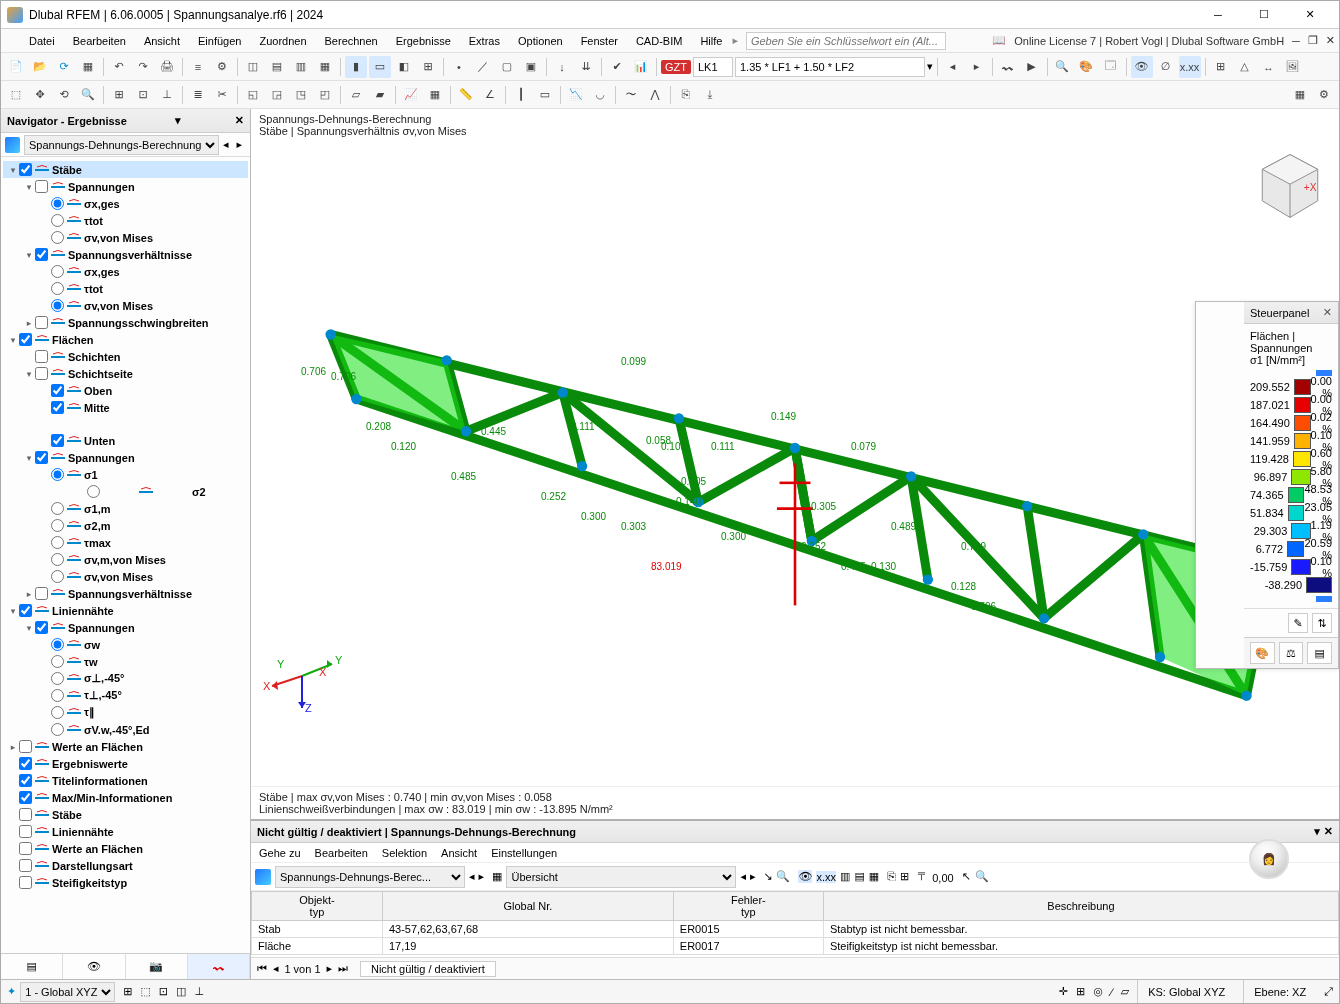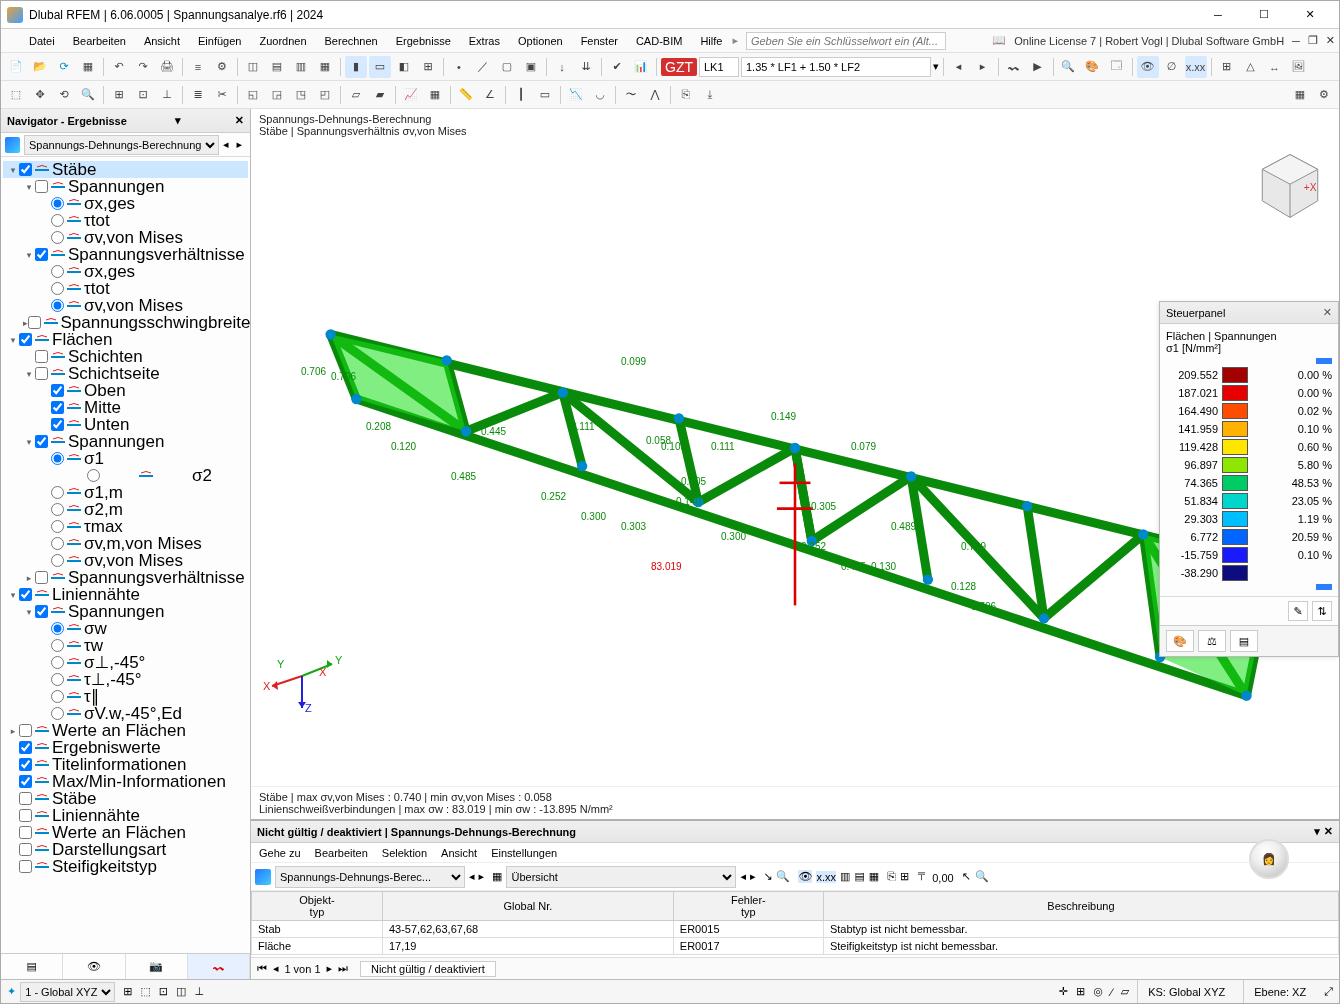--- a/index.html
+++ b/index.html
@@ -8,45 +8,45 @@
 .titlebar .app-icon { width: 16px; height: 16px; background: linear-gradient(135deg,#e6a23c,#409eff); border-radius: 3px; margin-right: 6px; }
 .titlebar .title { flex: 1; font-size: 12px; }
 .titlebar .winbtn { width: 46px; height: 28px; display: flex; align-items: center; justify-content: center; cursor: pointer; }
 .menubar { height: 24px; display: flex; align-items: center; padding: 0 4px; gap: 2px; border-bottom: 1px solid #e0e0e0; background: #fafafa; }
 .menubar .menu-item { padding: 3px 8px; cursor: pointer; border-radius: 2px; }
 .menubar .search { margin-left: 6px; width: 200px; height: 18px; border: 1px solid #ccc; padding: 0 4px; color: #888; font-style: italic; }
 .menubar .right { margin-left: auto; display: flex; gap: 8px; align-items: center; color: #333; }
 .toolbar { height: 28px; display: flex; align-items: center; padding: 0 4px; gap: 2px; border-bottom: 1px solid #e0e0e0; background: #f8f8f8; }
 .toolbar .tbtn { width: 22px; height: 22px; display: flex; align-items: center; justify-content: center; border-radius: 2px; cursor: pointer; color: #444; }
 .toolbar .sep { width: 1px; height: 18px; background: #ccc; margin: 0 2px; }
-.toolbar .badge { background: #d32f2f; color: #fff; padding: 1px 4px; font-size: 14px; border-radius: 2px; }
+.toolbar .badge { background: #d32f2f; color: #fff; padding: 1px 4px; font-size: 11px; border-radius: 2px; }
 .toolbar input[type=text] { height: 20px; border: 1px solid #ccc; padding: 0 4px; }
 .main { flex: 1; display: flex; overflow: hidden; }
 .navigator { width: 250px; border-right: 1px solid #bbb; display: flex; flex-direction: column; background: #fdfdfd; }
 .nav-header { height: 24px; background: linear-gradient(#f0f0f0,#e8e8e8); border-bottom: 1px solid #ccc; display: flex; align-items: center; padding: 0 6px; font-weight: 600; }
 .nav-header .x { margin-left: auto; cursor: pointer; }
 .nav-combo { height: 24px; border-bottom: 1px solid #ddd; display: flex; align-items: center; padding: 0 4px; }
 .nav-combo select { flex: 1; height: 20px; border: 1px solid #ccc; }
 .tree { flex: 1; overflow: auto; padding: 4px 2px; }
 .tree-row { display: flex; align-items: center; height: 17px; white-space: nowrap; cursor: pointer; }
 .tree-row.sel { background: #cde6ff; }
 .tree-row .exp { width: 12px; text-align: center; color: #666; font-size: 9px; }
 .tree-row .cb { width: 13px; height: 13px; margin: 0 2px 0 0; }
 .tree-row .rb { width: 13px; height: 13px; margin: 0 2px 0 0; }
 .tree-row .ico { width: 16px; height: 14px; margin-right: 2px; display: inline-flex; align-items: center; justify-content: center; }
-.tree-row .lbl { font-size: 17px; }
+.tree-row .lbl { font-size: 11px; font-weight: bold; }
 .nav-tabs { height: 26px; display: flex; border-top: 1px solid #ccc; }
 .nav-tabs .tab { flex: 1; display: flex; align-items: center; justify-content: center; border-right: 1px solid #ddd; cursor: pointer; }
 .nav-tabs .tab.active { background: #e6f0ff; }
 .viewport { flex: 1; display: flex; flex-direction: column; position: relative; background: #fff; }
 .vp-header { padding: 4px 8px; font-size: 11px; color: #222; }
 .vp-canvas { flex: 1; position: relative; background: #fff; overflow: hidden; }
 .vp-footer { padding: 4px 8px; font-size: 11px; color: #222; border-top: 1px solid #eee; }
 .cube { position: absolute; top: 8px; right: 12px; width: 74px; height: 74px; }
-.steuer { position: absolute; top: 160px; right: 0; width: 180px; background: #fdfdfd; border: 1px solid #bbb; box-shadow: -1px 1px 4px rgba(0,0,0,.1); }
+.steuer { position: absolute; top: 160px; right: 0; width: 144px; background: #fdfdfd; border: 1px solid #bbb; box-shadow: -1px 1px 4px rgba(0,0,0,.1); padding-left: 48px; }
 .steuer .sp-title { height: 22px; background: linear-gradient(#f0f0f0,#e6e6e6); border-bottom: 1px solid #ccc; display: flex; align-items: center; padding: 0 6px; }
 .steuer .sp-title .x { margin-left: auto; cursor: pointer; color: #555;}
 .steuer .sp-body { padding: 6px; }
 .legend-row { display: flex; align-items: center; height: 18px; }
 .legend-row .val { width: 56px; text-align: right; padding-right: 4px; }
 .legend-row .sw { width: 26px; height: 16px; border: 1px solid #555; }
 .legend-row .pct { flex: 1; text-align: right; }
 .steuer .sp-actions { display:flex; justify-content:flex-end; gap:4px; padding:4px 6px; border-top:1px solid #ddd;}
 .steuer .sp-actions .act { width:20px; height:20px; border:1px solid #ccc; background:#fff; cursor:pointer; display:flex;align-items:center;justify-content:center;}
 .steuer .sp-tabs { display:flex; gap:4px; padding:4px 6px; border-top:1px solid #ccc; background:#f5f5f5;}
@@ -382,21 +382,21 @@
           <span class="exp"></span>
           <input type="checkbox" class="cb" checked="" style="">
           <span class="ico">
             <svg class="ico-stress" viewBox="0 0 16 10">
               <rect x="1" y="4" width="14" height="2" fill="#08c"></rect>
               <path d="M3 2 Q8 -1 13 2" stroke="#d22" fill="none"></path>
             </svg>
           </span>
           <span class="lbl">Mitte</span>
         </div>
-        <div class="tree-row" style="padding-left: 36px;">
+        <div class="tree-row" style="padding-left: 36px; margin-top: 16px;">
           <span class="exp"></span>
           <input type="checkbox" class="cb" checked="" style="">
           <span class="ico">
             <svg class="ico-stress" viewBox="0 0 16 10">
               <rect x="1" y="4" width="14" height="2" fill="#08c"></rect>
               <path d="M3 2 Q8 -1 13 2" stroke="#d22" fill="none"></path>
             </svg>
           </span>
           <span class="lbl">Unten</span>
         </div>

